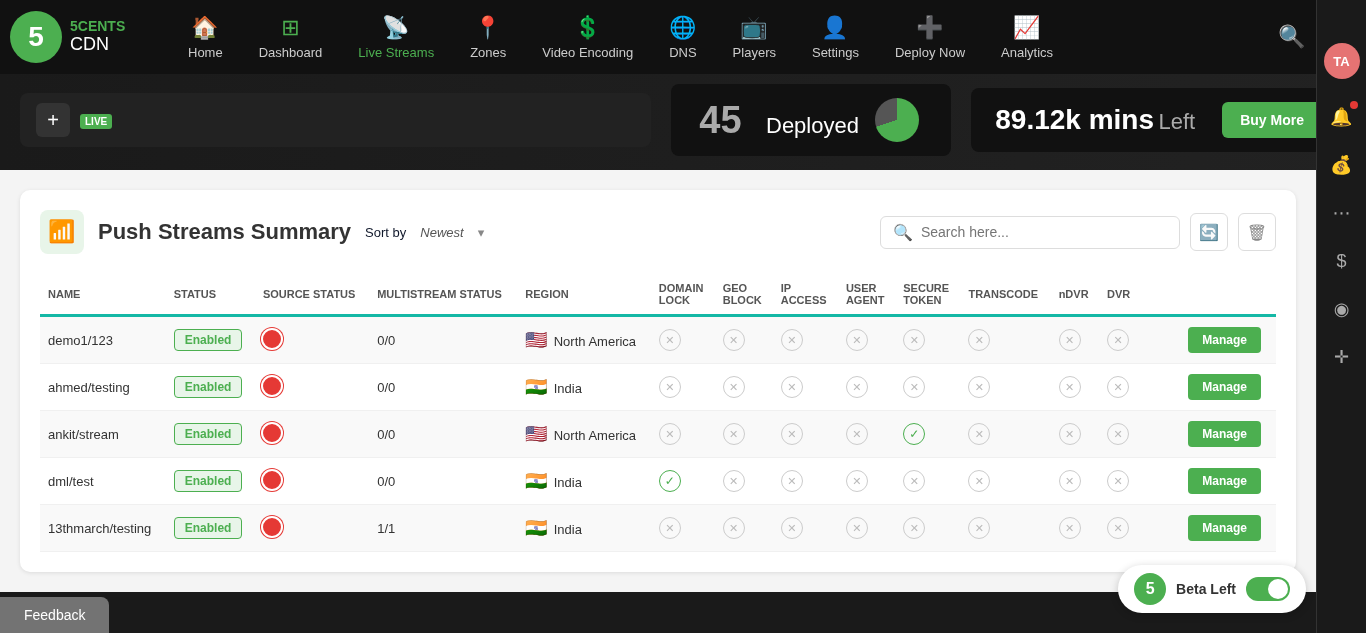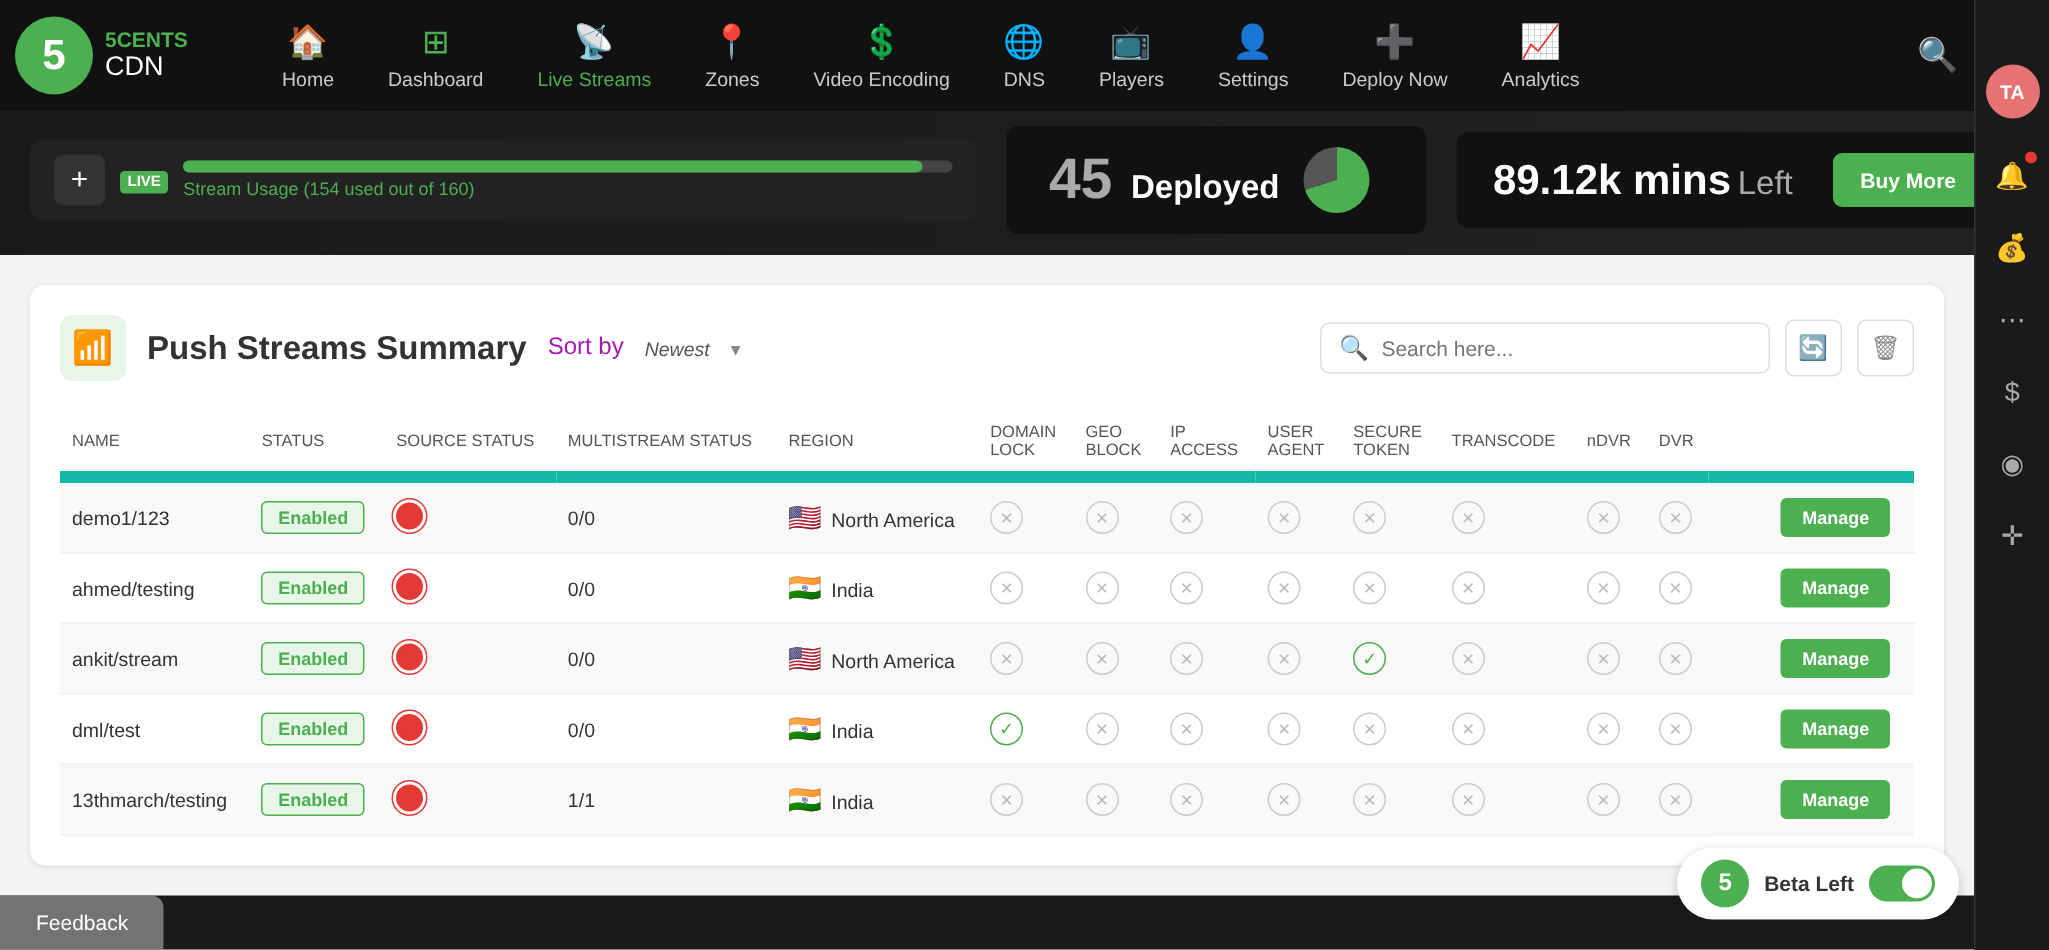--- a/index.html
+++ b/index.html
@@ -121,41 +121,41 @@
       display: flex; align-items: center; justify-content: space-between;
       margin-bottom: 20px;
     }
     .card-title-area { display: flex; align-items: center; gap: 14px; }
     .card-icon-box {
       width: 44px; height: 44px; background: #e8f5e9; border-radius: 8px;
       display: flex; align-items: center; justify-content: center;
       font-size: 22px; color: #4caf50;
     }
     .card-title { font-size: 22px; font-weight: bold; color: #333; }
-    .sort-label { font-size: 16px; color: #a21caf; }
+    .sort-label { font-size: 13px; color: #0f172a; }
     .sort-value { font-size: 13px; color: #555; font-style: italic; cursor: pointer; }
     .search-box {
       display: flex; align-items: center; border: 1px solid #ddd;
       border-radius: 6px; padding: 6px 12px; width: 300px; gap: 8px;
     }
     .search-box input {
       border: none; outline: none; font-size: 14px; color: #888; width: 100%;
     }
     .header-actions { display: flex; align-items: center; gap: 10px; }
     .action-btn {
       width: 38px; height: 38px; border: 1px solid #ddd; border-radius: 6px;
       display: flex; align-items: center; justify-content: center;
       font-size: 16px; color: #888; cursor: pointer;
     }
 
     
     table { width: 100%; border-collapse: collapse; font-size: 13px; }
     thead th {
-      text-align: left; color: #555; font-weight: normal; font-size: 11px;
-      padding: 8px 8px; border-bottom: 8px solid #14b8a6; white-space: nowrap;
+      text-align: left; color: #555; font-weight: bold; font-size: 11px;
+      padding: 8px 8px; border-bottom: 3px solid #14b8a6; white-space: nowrap;
     }
     tbody tr { border-bottom: 1px solid #f0f0f0; }
     tbody tr:nth-child(odd) { background: #f9f9f9; }
     tbody tr:nth-child(even) { background: #fff; }
     tbody td { padding: 10px 8px; vertical-align: middle; color: #333; font-size: 13px; }
 
     .status-enabled {
       background: #e8f5e9; color: #4caf50; border: 1px solid #4caf50;
       border-radius: 4px; padding: 3px 10px; font-size: 12px; font-weight: bold; display: inline-block;
     }
@@ -273,32 +273,26 @@
   <span class="nav-search">🔍</span>
   <span class="nav-arrows">⏮</span>
 </div>
 
 <div class="header-bar">
   <div class="stream-usage-box">
     <div class="add-btn">+</div>
     <div>
       <span class="live-badge">LIVE</span>
     </div>
-    <div class="usage-bar-wrap">
-      <div class="usage-bar-track">
-        <div class="usage-bar-fill"></div>
-      </div>
-      <div class="usage-text">Stream Usage (154 used out of 160)</div>
-    </div>
   </div>
 
   <div class="deployed-box">
     <div>
       <span style="font-size:38px;font-weight:bold;color:#aaa;">45</span>
-      <span style="font-size:22px;font-weight:bold;color:#fff;margin-left:8px;">Deployed</span>
+      <span style="font-size:22px;font-weight:normal;color:#fff;margin-left:20px;">Deployed</span>
     </div>
     <div class="pie-chart"></div>
   </div>
 
   <div class="mins-box">
     <div>
       <span class="mins-number">89.12k mins</span>
       <span class="mins-label">Left</span>
     </div>
     <button class="buy-more-btn">Buy More</button>

